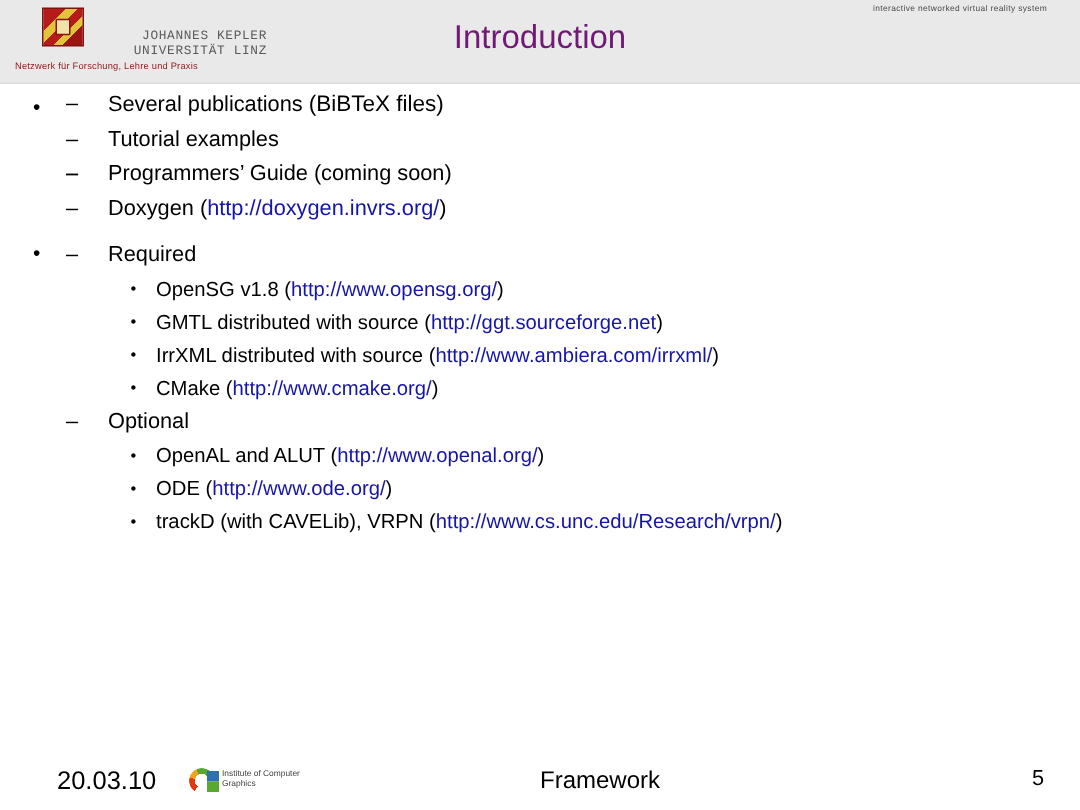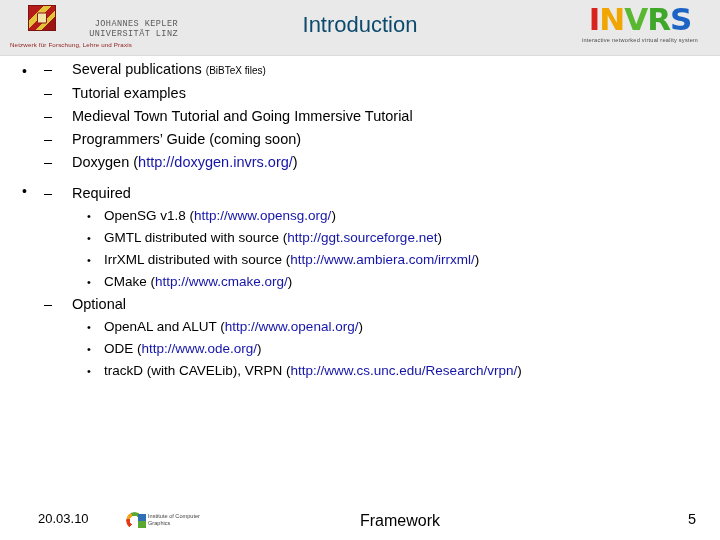--- a/index.html
+++ b/index.html
@@ -104,21 +104,21 @@
   }
 
   
   .slide-title {
     position: absolute;
     left: 180px; top: 11px;
     width: 360px;
     text-align: center;
     font-size: 22px;
     line-height: 28px;
-    color: #0c4a6e;
+    color: #701a75;
   }
 
   
   .content {
     position: absolute;
     left: 0; top: 58px;
     width: 720px;
   }
 
   .lvl1 {
@@ -156,21 +156,21 @@
     line-height: 22px;
     margin: 0;
     white-space: nowrap;
   }
   .lvl3 > .bullet {
     position: absolute;
     left: 87px; top: 0;
     font-size: 11px;
   }
 
-  .small-note { font-size: 10px; }
+  .small-note { font-size: 15px; }
 
   a.link, .link {
     color: #1414a8;
   }
 
   .sel-box {
     outline: 1px solid #d6d6d6;
     background: #f6f6f6;
     display: inline-block;
     padding: 0 3px;
@@ -182,21 +182,21 @@
   
   .footer {
     position: absolute;
     left: 0; top: 505px;
     width: 720px;
     height: 35px;
   }
   .footer-date {
     position: absolute;
     left: 38px; top: 6px;
-    font-size: 13px;
+    font-size: 17px;
   }
   .icg-logo {
     position: absolute;
     left: 126px; top: 6px;
     width: 96px; height: 20px;
   }
   .icg-c {
     position: absolute;
     left: 0; top: 1px;
     width: 17px; height: 17px;
@@ -256,40 +256,39 @@
   <div class="jku-name">
     <div>JOHANNES KEPLER</div>
     <div>UNIVERSITÄT LINZ</div>
   </div>
   <div class="jku-tag">Netzwerk für Forschung, Lehre und Praxis</div>
 </div>
 
 <div class="slide-title">Introduction</div>
 
 <div class="invrs-logo">
-  <div class="invrs-word"><span class="l-i">I</span><span class="l-n">N</span><span class="l-v">V</span><span class="l-r">R</span><span class="l-s">S</span></div>
   <div class="invrs-tag">interactive networked virtual reality system</div>
 </div>
 
 <div class="content">
 
   <div class="lvl1">
     <span class="bullet">•</span>
   </div>
 
   <div class="lvl2">
     <span class="dash">–</span><span>Several publications </span><span class="small-note">(BiBTeX files)</span>
   </div>
 
   <div class="lvl2">
     <span class="dash">–</span><span>Tutorial examples</span>
   </div>
 
   <div class="lvl2">
-    <span class="dash">–</span><span>Medieval Town Tutorial and Going Immersive Tutorial</span>
+    <span class="dash">–</span>
   </div>
 
   <div class="lvl2">
     <span class="dash">–</span><span>Programmers’ Guide (coming soon)</span>
   </div>
 
   <div class="lvl2">
     <span class="dash">–</span><span>Doxygen (</span><span class="link">http://doxygen.invrs.org/</span><span>)</span>
   </div>
 

